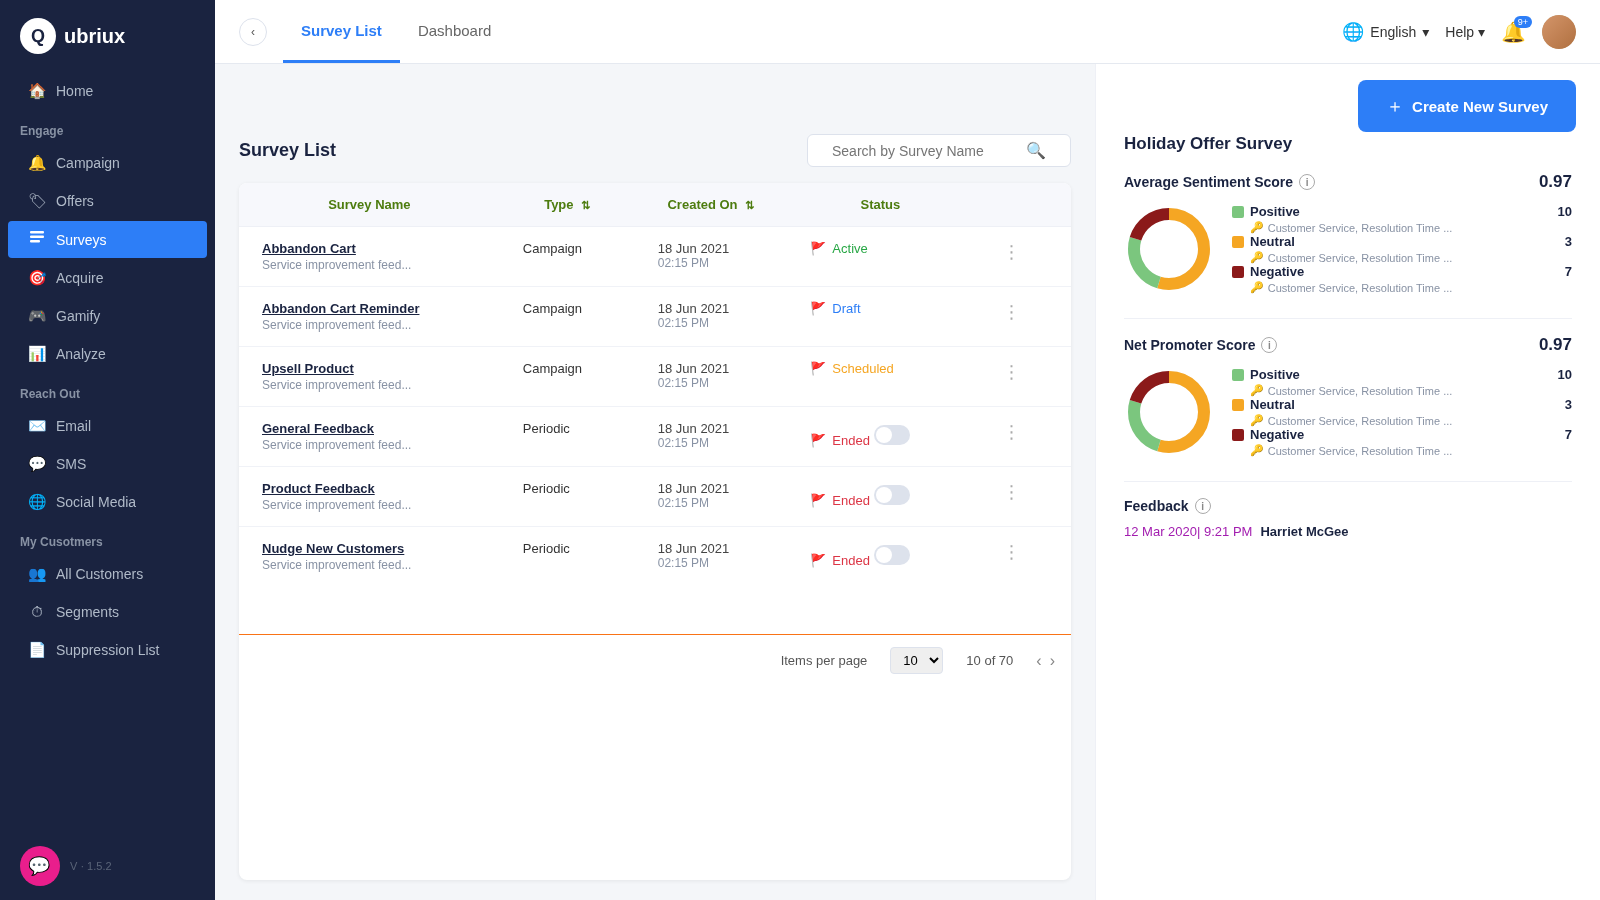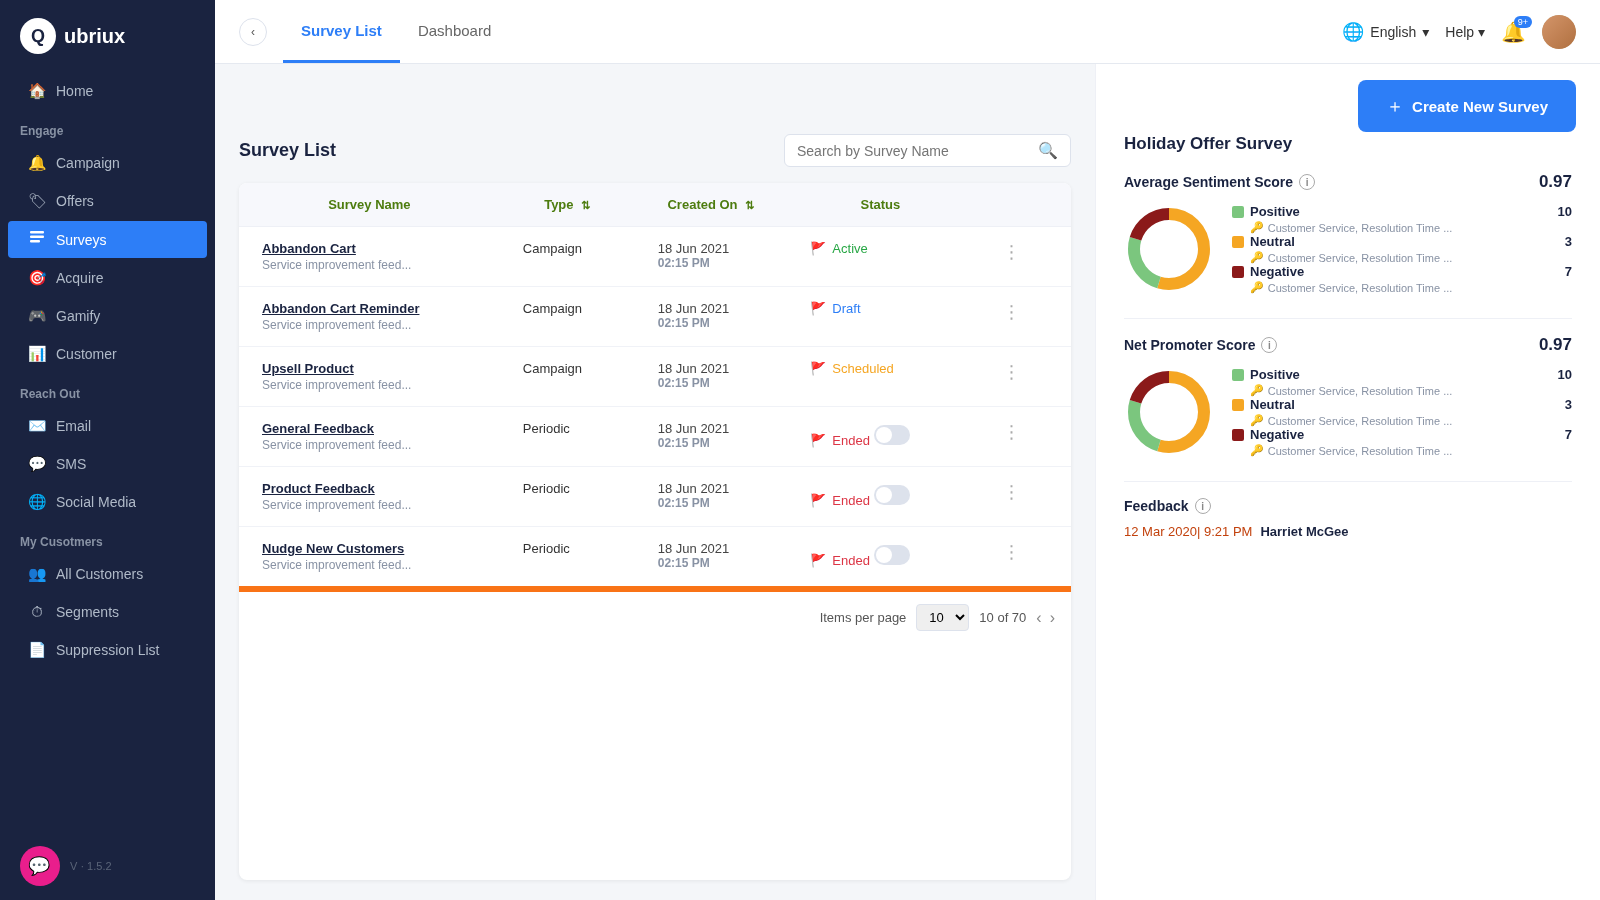--- a/index.html
+++ b/index.html
@@ -35,41 +35,41 @@
     .avatar { width: 34px; height: 34px; border-radius: 50%; background: #c8a882; overflow: hidden; cursor: pointer; }
     .avatar-img { width: 100%; height: 100%; background: linear-gradient(135deg, #d4956a, #b07040); border-radius: 50%; }
 
     
     .content { flex: 1; display: flex; overflow: hidden; padding: 0; }
 
     
     .survey-panel { flex: 0 0 880px; display: flex; flex-direction: column; background: #f4f6f9; padding: 20px 24px; overflow: hidden; }
     .survey-header { display: flex; align-items: center; justify-content: space-between; margin-bottom: 16px; }
     .survey-title { font-size: 18px; font-weight: 600; color: #1a2340; }
-    .search-box { display: flex; align-items: center; border: 1px solid #dde2ec; border-radius: 6px; background: #fff; padding: 6px 12px; gap: 8px; width: 287px; }
+    .search-box { display: flex; align-items: center; border: 1px solid #dde2ec; border-radius: 6px; background: #fff; padding: 6px 24px; gap: 8px; width: 264px; }
     .search-box input { border: none; outline: none; font-size: 14px; color: #555; width: 100%; background: transparent; }
     .create-btn { background: #2d7ef7; color: #fff; border: none; border-radius: 8px; padding: 14px 28px; font-size: 15px; font-weight: 600; cursor: pointer; display: flex; align-items: center; gap: 8px; }
 
     
     .table-wrapper { background: #fff; border-radius: 8px; overflow: hidden; box-shadow: 0 1px 4px rgba(0,0,0,0.07); flex: 1; overflow-y: auto; }
     table { width: 100%; border-collapse: collapse; }
     thead tr { background: #f7f8fc; }
     th { padding: 14px 16px; text-align: center; font-size: 13px; font-weight: 600; color: #4d7c0f; border-bottom: 1px solid #eef0f6; white-space: nowrap; }
     td { padding: 14px 23px; font-size: 13px; color: #333; border-bottom: 1px solid #f0f2f7; vertical-align: top; }
     tr:last-child td { border-bottom: none; }
     .survey-name-link { color: #1a2340; font-weight: 600; text-decoration: underline; cursor: pointer; font-size: 13px; }
     .survey-sub { color: #8892a4; font-size: 12px; margin-top: 2px; }
     .date-text { font-size: 13px; color: #444; }
-    .time-text { font-size: 12px; color: #8892a4; font-weight: bold; }
+    .time-text { font-size: 12px; color: #8892a4; }
     .status-badge { display: inline-flex; align-items: center; gap: 6px; font-size: 13px; font-weight: 500; }
     .more-btn { color: #aaa; cursor: pointer; font-size: 18px; padding: 2px 6px; }
     .toggle { width: 36px; height: 20px; background: #dde2ec; border-radius: 10px; display: inline-block; cursor: pointer; position: relative; margin-top: 4px; }
     .toggle::after { content: ''; position: absolute; width: 16px; height: 16px; border-radius: 50%; background: #fff; top: 2px; left: 2px; }
     .sort-icon { font-size: 11px; vertical-align: middle; margin-left: 4px; }
-    .pagination-row { display: flex; align-items: center; justify-content: flex-end; padding: 12px 16px; gap: 10px; background: #fff; border-top: 6px solid #f97316; font-size: 13px; color: #555; }
+    .pagination-row { display: flex; align-items: center; justify-content: flex-end; padding: 12px 16px; gap: 23px; background: #fff; border-top: 1px solid #f97316; font-size: 13px; color: #555; margin-top: 48px; }
     .per-page-select { border: 1px solid #dde2ec; border-radius: 4px; padding: 4px 8px; font-size: 13px; cursor: pointer; }
     .page-nav { display: flex; align-items: center; gap: 8px; }
     .page-nav button { border: none; background: transparent; cursor: pointer; color: #888; font-size: 16px; }
 
     
     .detail-panel { flex: 1; background: #fff; border-left: 1px solid #eef0f6; overflow-y: auto; padding: 24px 28px; }
     .detail-title { font-size: 17px; font-weight: 700; color: #1a2340; margin-bottom: 18px; }
     .score-section { margin-bottom: 24px; }
     .score-header { display: flex; align-items: center; justify-content: space-between; margin-bottom: 12px; }
     .score-label { font-size: 14px; font-weight: 600; color: #1a2340; display: flex; align-items: center; gap: 6px; }
@@ -81,21 +81,21 @@
     .legend-item { display: flex; flex-direction: column; gap: 2px; }
     .legend-row { display: flex; align-items: center; justify-content: space-between; }
     .legend-label { display: flex; align-items: center; gap: 6px; font-size: 13px; font-weight: 600; color: #1a2340; }
     .legend-dot { width: 12px; height: 12px; border-radius: 2px; flex-shrink: 0; }
     .legend-sub { display: flex; align-items: center; gap: 4px; font-size: 11px; color: #8892a4; margin-left: 18px; }
     .legend-count { font-size: 13px; font-weight: 600; color: #1a2340; }
     .divider { border: none; border-top: 1px solid #eef0f6; margin: 16px 0; }
     .feedback-section { margin-top: 8px; }
     .feedback-label { font-size: 14px; font-weight: 600; color: #1a2340; display: flex; align-items: flex-end; gap: 6px; margin-bottom: 10px; }
     .feedback-row { display: flex; align-items: center; gap: 8px; font-size: 13px; }
-    .feedback-time { color: #c2410c; }
+    .feedback-time { color: #a21caf; }
     .feedback-user { font-weight: 600; color: #1a2340; }
   </style>
 </head>
 <body>
 
 <nav class="sidebar">
   <div class="sidebar-logo">
     <div class="logo-icon">
       <span>Q</span>
     </div>
@@ -130,21 +130,21 @@
   <div class="sidebar-item">
     <span class="icon">🎯</span>
     <span>Acquire</span>
   </div>
   <div class="sidebar-item">
     <span class="icon">🎮</span>
     <span>Gamify</span>
   </div>
   <div class="sidebar-item">
     <span class="icon">📊</span>
-    <span>Customer</span>
+    <span>Analyze</span>
   </div>
 
   <div class="sidebar-section-label">Reach Out</div>
   <div class="sidebar-item">
     <span class="icon">✉️</span>
     <span>Email</span>
   </div>
   <div class="sidebar-item">
     <span class="icon">💬</span>
     <span>SMS</span>

